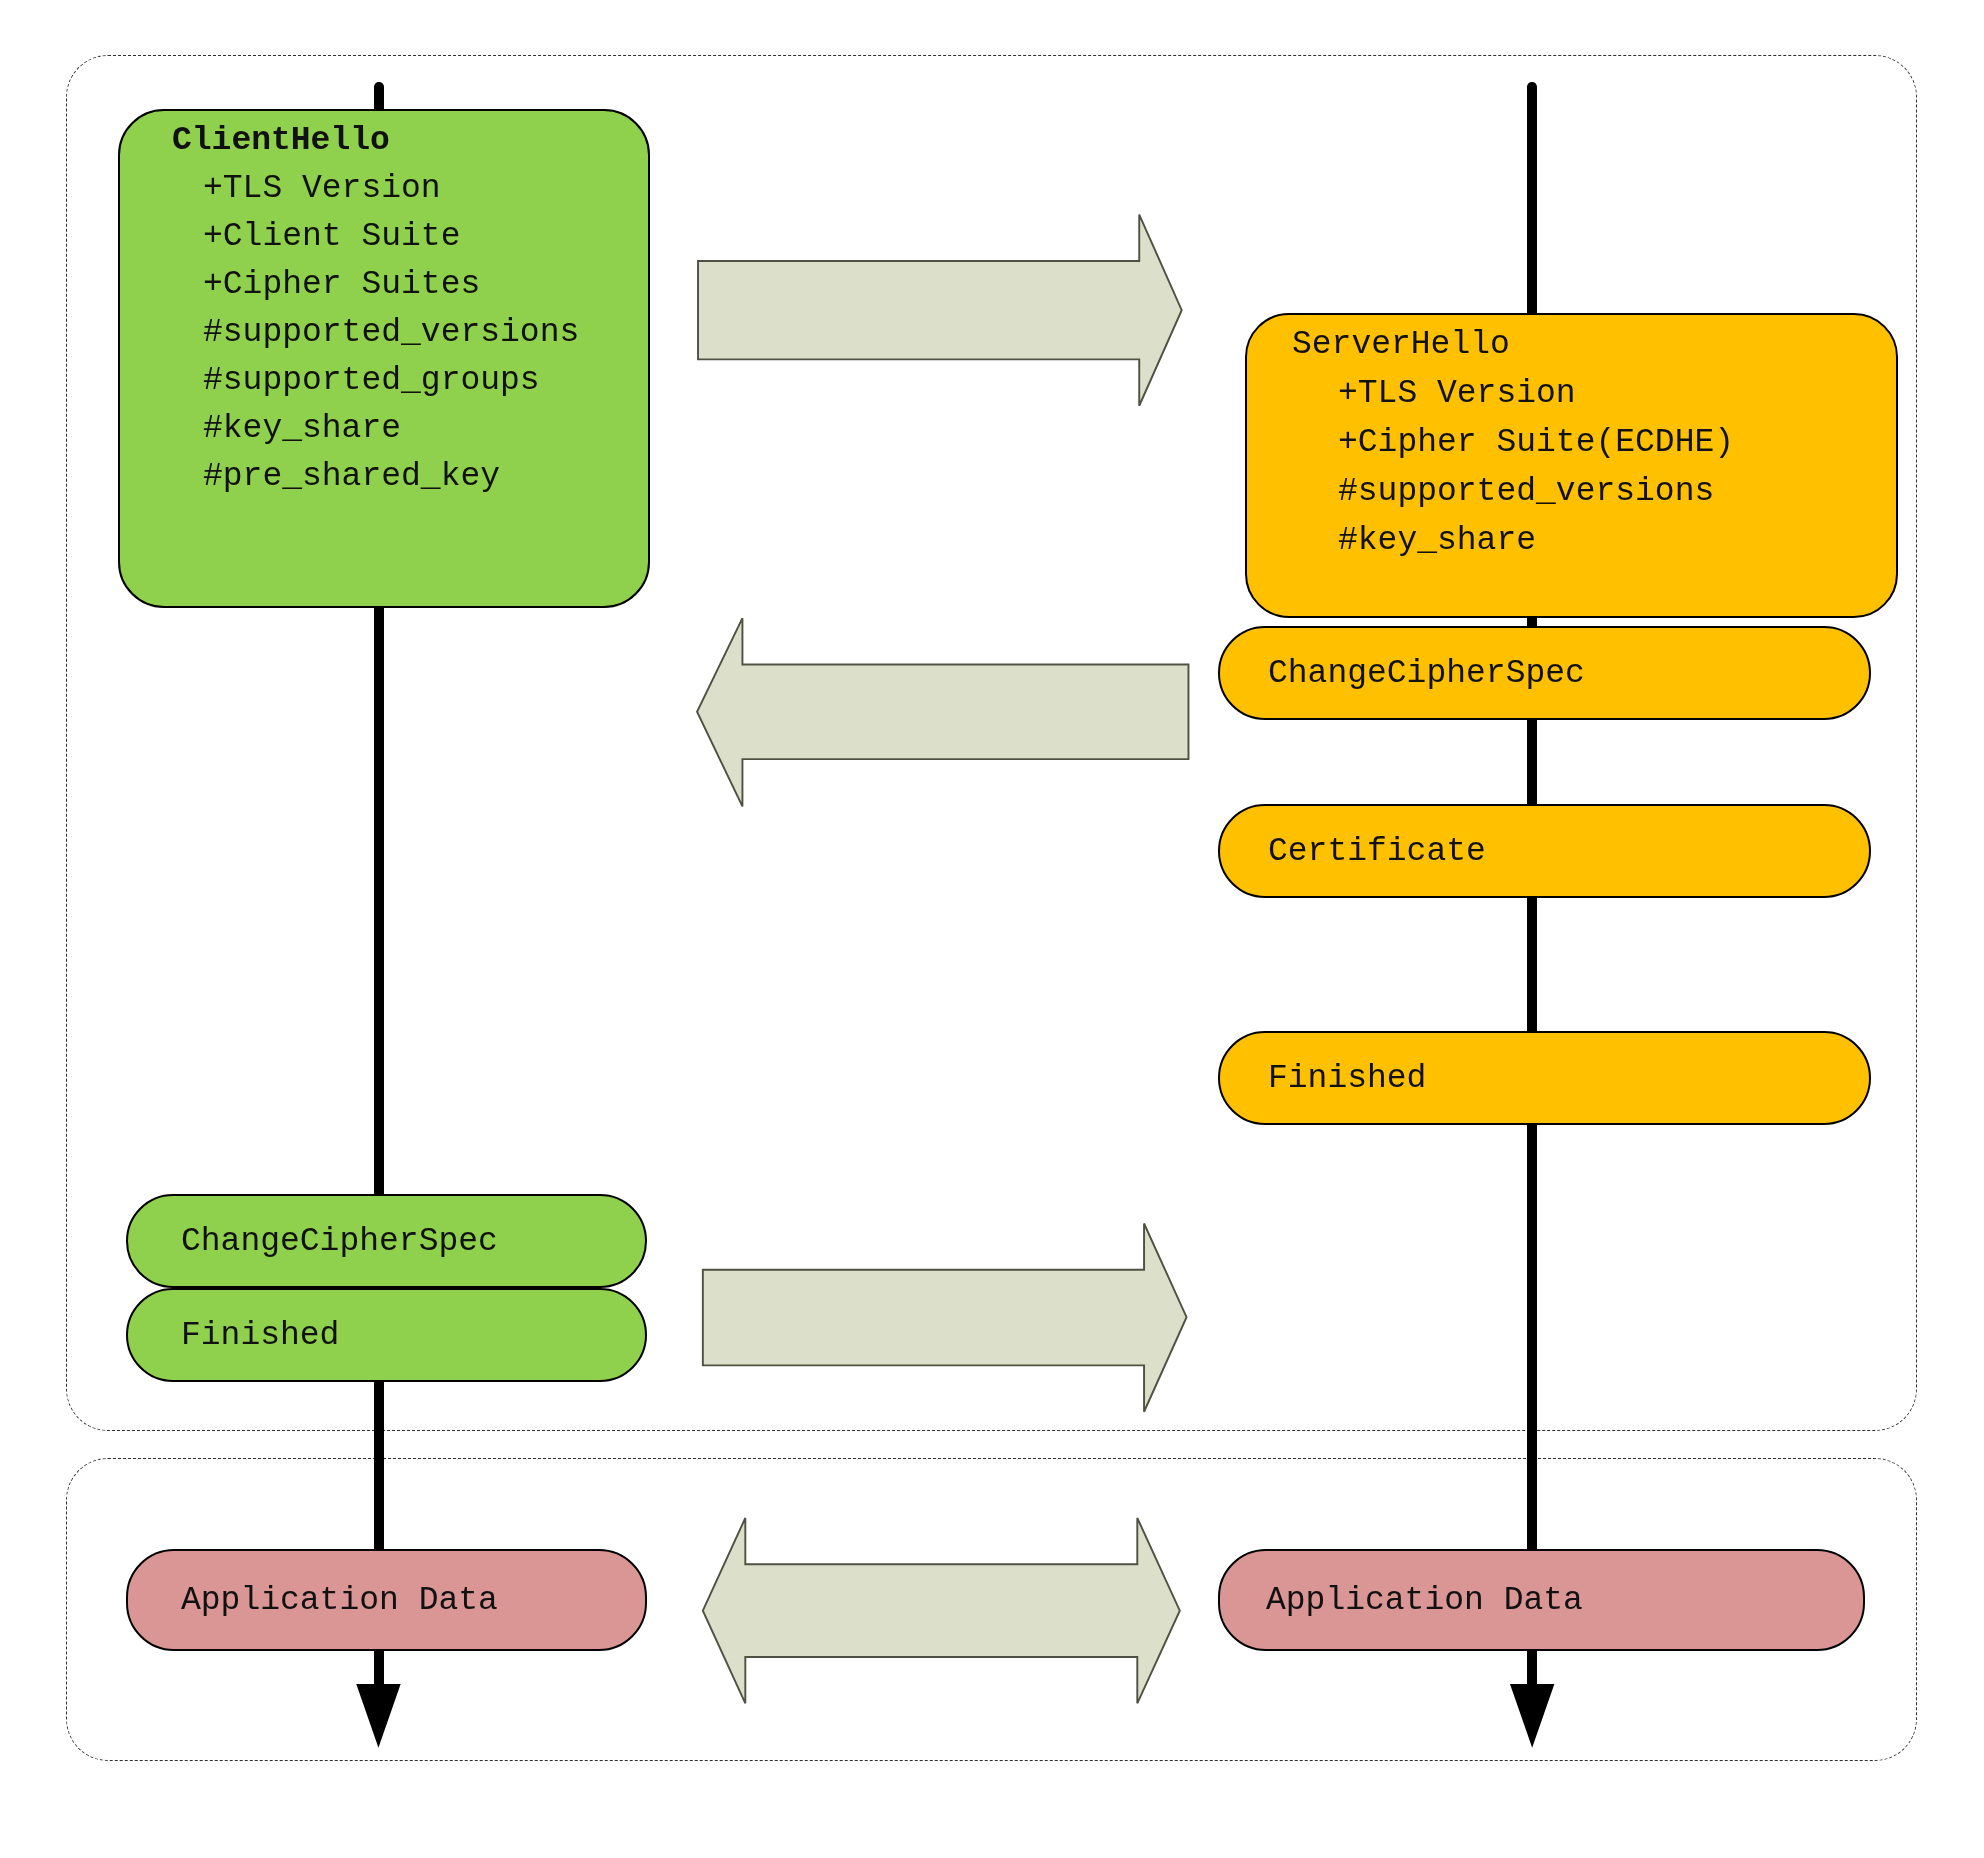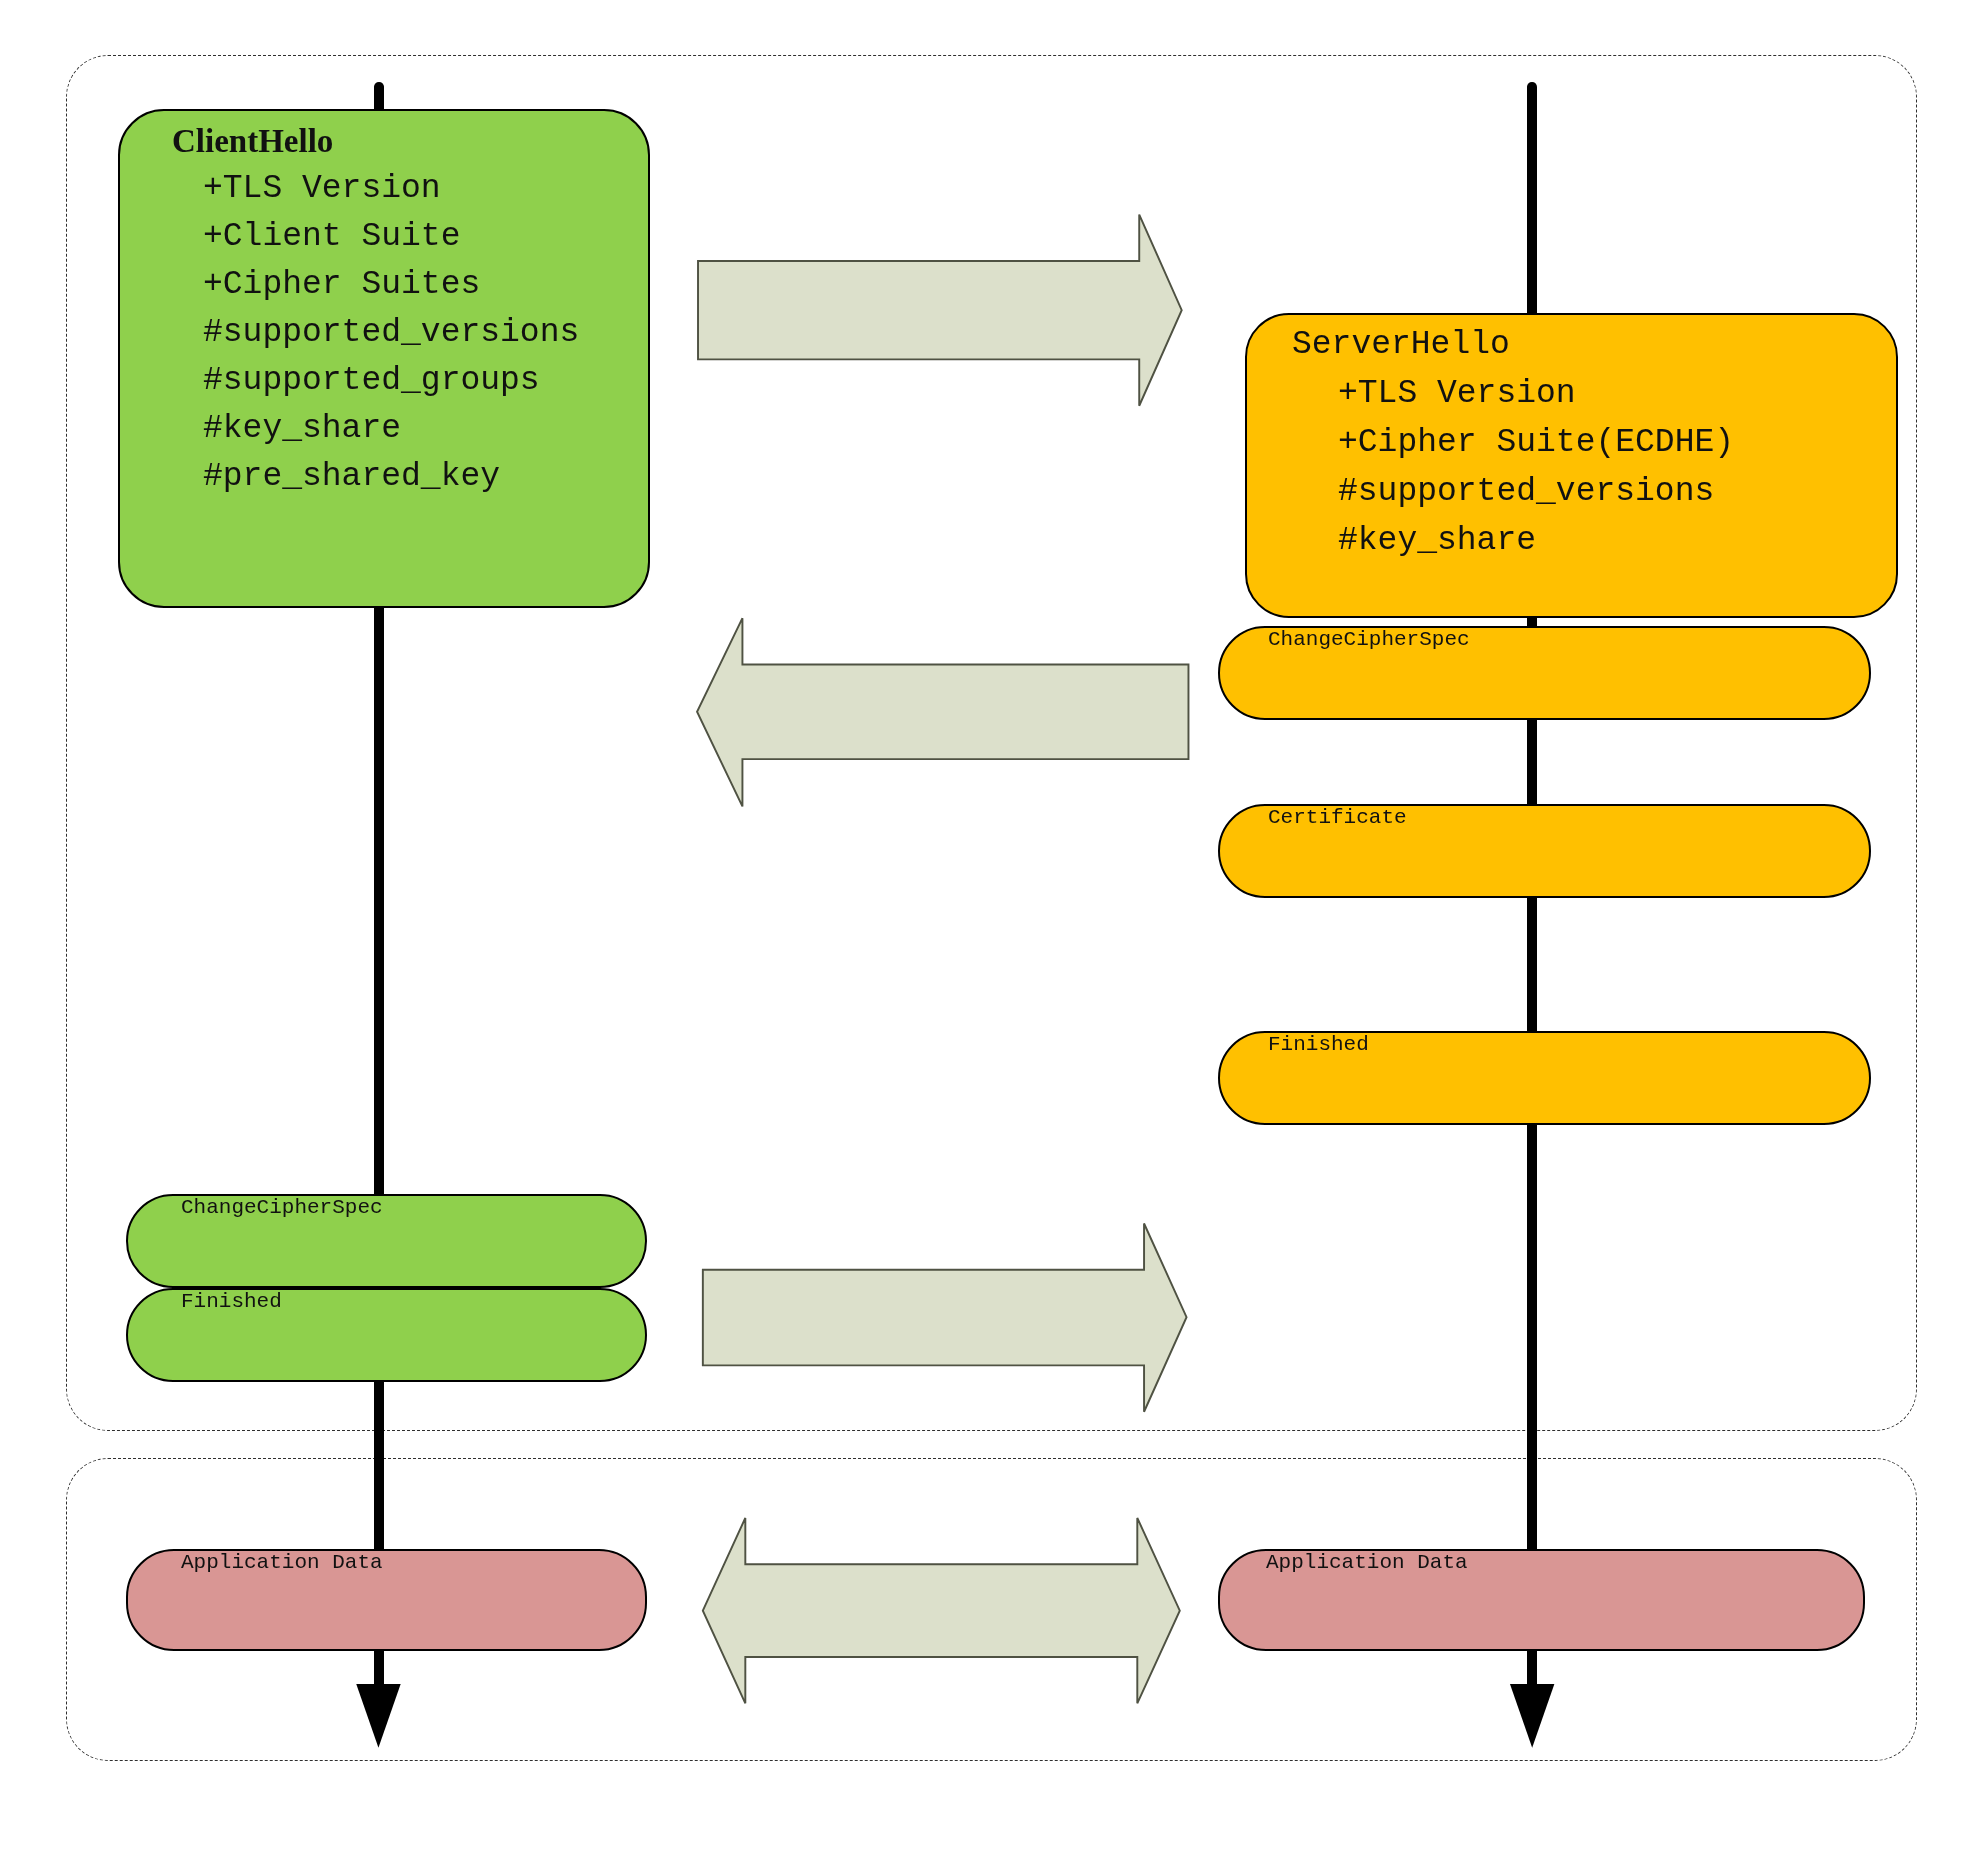--- a/index.html
+++ b/index.html
@@ -31,30 +31,30 @@
     font-size:33px;
   }
   #client-hello {
     left:118px; top:109px; width:532px; height:499px;
     background:#8FD04C; border-radius:46px; padding-top:5.8px; line-height:48px;
   }
   #server-hello {
     left:1218px; top:313px; width:653px; height:305px;
     background:#FFC000; border-radius:44px; padding-top:4.8px; line-height:49px;margin-left:27px;
   }
-  #client-hello .box-title { padding-left:52px; font-weight:bold;font-family:Liberation Serif, serif; }
+  #client-hello .box-title { padding-left:52px; font-weight:bold; }
   #client-hello .box-item  { padding-left:83px; }
   #server-hello .box-title { padding-left:45px; }
   #server-hello .box-item  { padding-left:91px; }
   .box-title, .box-item { white-space:pre; }
 
   .pill {
-    position:absolute; display:flex; z-index:2;
+    position:absolute; display:flex; align-items:center; z-index:2;
     border:2.9px solid #000; box-sizing:border-box; border-radius:48px;
-    font-size:21px; white-space:pre;
+    font-size:33px; white-space:pre;
   }
   .pill.green  { background:#8FD04C; left:126px;  width:521px; height:94px; padding-left:53px; }
   .pill.orange { background:#FFC000; left:1218px; width:653px; height:94px; padding-left:48px; }
   .pill.salmon { background:#D99694; height:102px; }
   #client-appdata { left:126px;  width:521px; top:1549px; padding-left:53px; }
   #server-appdata { left:1218px; width:647px; top:1549px; padding-left:46px; }
 </style>
 </head>
 <body>
 

